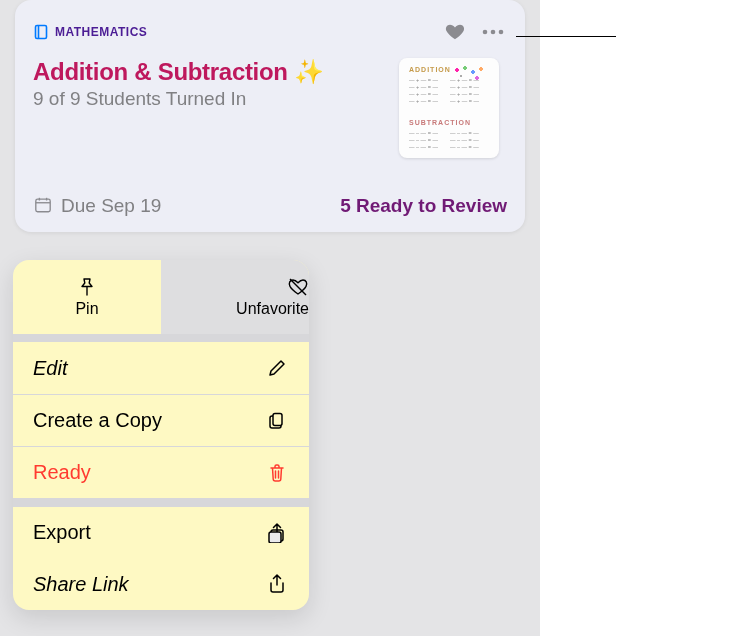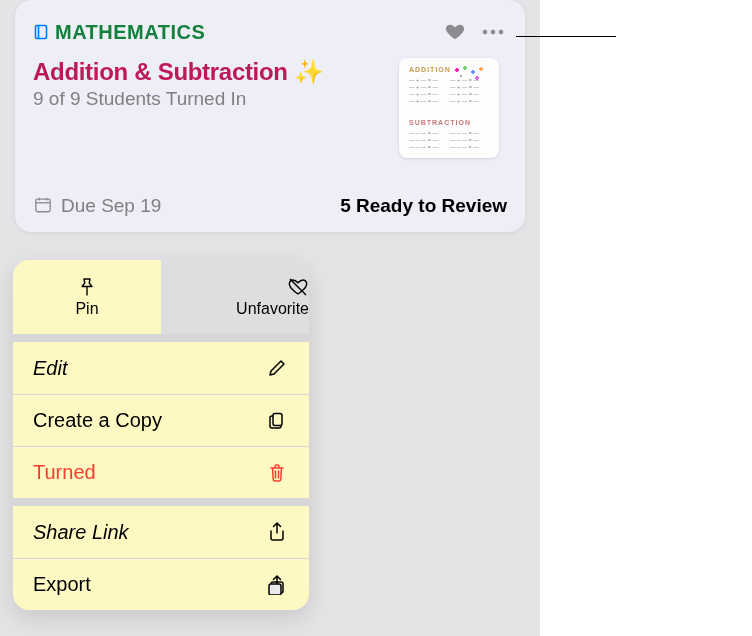--- a/index.html
+++ b/index.html
@@ -38,22 +38,22 @@
     align-items: center;
     gap: 6px;
   }
   .subject-icon {
     width: 16px; height: 16px;
     display: inline-flex;
     align-items: center;
     justify-content: center;
   }
   .subject-label {
-    color: #15803d;
-    font-size: 20px;
+    color: #4c1d95;
+    font-size: 12px;
     font-weight: 600;
     letter-spacing: 0.5px;
   }
   .spacer { flex: 1; }
   .heart {
     width: 24px; height: 24px;
     color: #8b8b90;
     margin-right: 12px;
     display:flex; align-items:center; justify-content:center;
   }
@@ -112,21 +112,21 @@
   }
   .due {
     display: flex;
     align-items: flex-start;
     gap: 8px;
     color: #808083;
     font-size: 19px;
   }
   .cal-icon { color:#8b8b90; width:20px; height:20px; display:inline-flex; align-items:center; justify-content:center;}
   .review {
-    color: #000000;
+    color: #701a75;
     font-size: 19px;
     font-weight: 600;
   }
 
   
   .menu {
     position: absolute;
     left: 13px;
     top: 260px;
     width: 296px;
@@ -302,47 +302,47 @@
       <span>Create a Copy</span>
       <span class="mspacer"></span>
       <span class="micon">
         <svg viewBox="0 0 20 20" width="20" height="20">
             <rect x="6" y="2.5" width="9" height="12" rx="2" fill="none" stroke="#000" stroke-width="1.5"></rect>
             <path d="M6 5H5a2 2 0 0 0-2 2v8a2 2 0 0 0 2 2h7a2 2 0 0 0 2-2v-.5" fill="none" stroke="#000" stroke-width="1.5"></path>
           </svg>
       </span>
     </div>
     <div class="menu-item delete">
-      <span>Turned</span>
+      <span>Ready</span>
       <span class="mspacer"></span>
       <span class="micon">
         <svg viewBox="0 0 20 20" width="20" height="20">
             <path d="M4 5h12M8 5V3.5A1.5 1.5 0 0 1 9.5 2h1A1.5 1.5 0 0 1 12 3.5V5m-6.5 0 .7 11a2 2 0 0 0 2 1.9h3.6a2 2 0 0 0 2-1.9l.7-11M8.5 8v7M11.5 8v7" fill="none" stroke="#ff3b30" stroke-width="1.5" stroke-linecap="round"></path>
           </svg>
       </span>
     </div>
 
     <div class="menu-sep"></div>
 
-    <div class="menu-item first-in-group">
-      <span>Share Link</span>
-      <span class="mspacer"></span>
-      <span class="micon">
-        <svg viewBox="0 0 20 20" width="20" height="20">
-            <path d="M10 2v9M6.5 4.5 10 1l3.5 3.5M4 9v7a2 2 0 0 0 2 2h8a2 2 0 0 0 2-2V9" fill="none" stroke="#000" stroke-width="1.5" stroke-linecap="round" stroke-linejoin="round"></path>
-          </svg>
-      </span>
-    </div>
     <div class="menu-item">
       <span>Export</span>
       <span class="mspacer"></span>
       <span class="micon">
         <svg viewBox="0 0 20 20" width="20" height="20">
             <path d="M10 2v9M6.5 4.5 10 1l3.5 3.5" fill="none" stroke="#000" stroke-width="1.5" stroke-linecap="round" stroke-linejoin="round"></path>
             <rect x="4" y="7" width="12" height="11" rx="2" fill="none" stroke="#000" stroke-width="1.5"></rect>
             <rect x="2" y="9" width="12" height="11" rx="2" fill="#eaeaec" stroke="#000" stroke-width="1.5"></rect>
           </svg>
       </span>
     </div>
+    <div class="menu-item first-in-group">
+      <span>Share Link</span>
+      <span class="mspacer"></span>
+      <span class="micon">
+        <svg viewBox="0 0 20 20" width="20" height="20">
+            <path d="M10 2v9M6.5 4.5 10 1l3.5 3.5M4 9v7a2 2 0 0 0 2 2h8a2 2 0 0 0 2-2V9" fill="none" stroke="#000" stroke-width="1.5" stroke-linecap="round" stroke-linejoin="round"></path>
+          </svg>
+      </span>
+    </div>
   </div>
 </div>
 
 <div class="callout"></div>
 
 </body></html>

